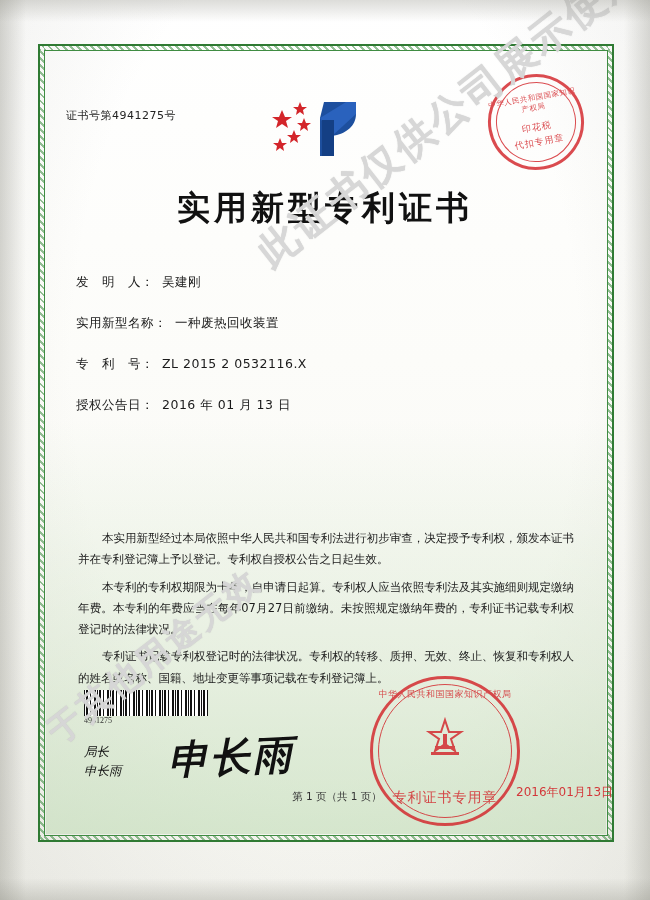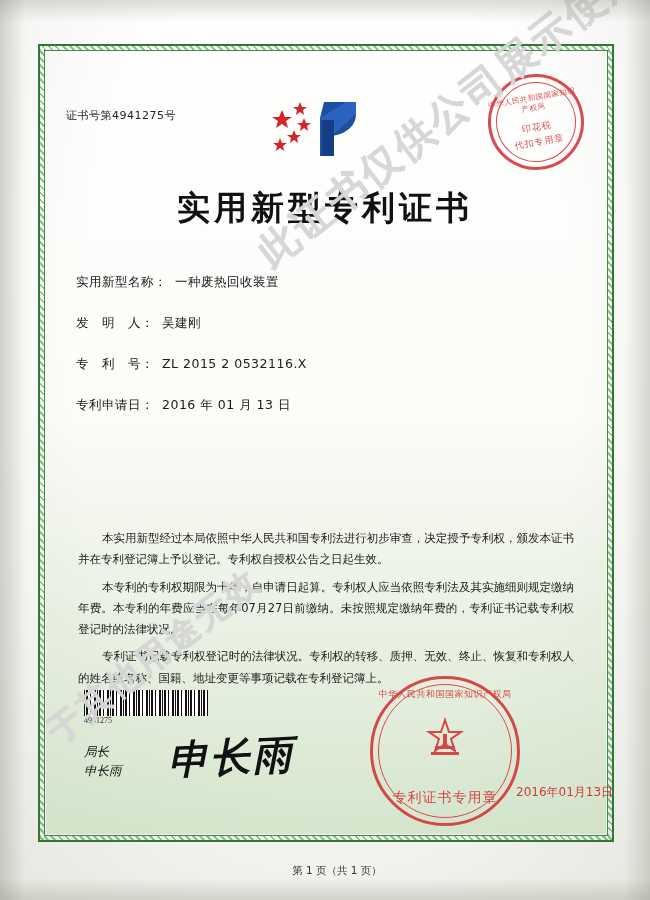--- a/index.html
+++ b/index.html
@@ -269,21 +269,21 @@
     font-size: 12px;
     color: #d3252a;
     white-space: nowrap;
     opacity: 0.9;
     text-align: center;
   }
 
   .page-footer {
     position: absolute;
     left: 0; right: 0;
-    top: 864px;
+    top: 790px;
     text-align: center;
     font-size: 10.5px;
     color: #333;
     margin-left: 24px;
   }
 
   
   .watermark {
     position: absolute;
     left: 0; top: 0;
@@ -342,33 +342,33 @@
         <polygon points="34,34 36,39 41,39 37,42 38,47 34,44 30,47 31,42 27,39 32,39"></polygon>
         <polygon points="20,42 22,47 27,47 23,50 24,55 20,52 16,55 17,50 13,47 18,47"></polygon>
       </g>
     </svg>
   </div>
 
   <div class="title">实用新型专利证书</div>
 
   <div class="fields">
     <div class="field-row">
+      <span class="field-label">发　明　人：</span>
+      <span class="field-value">吴建刚</span>
+    </div>
+    <div class="field-row">
       <span class="field-label">实用新型名称：</span>
       <span class="field-value">一种废热回收装置</span>
-    </div>
-    <div class="field-row">
-      <span class="field-label">发　明　人：</span>
-      <span class="field-value">吴建刚</span>
     </div>
     <div class="field-row">
       <span class="field-label">专　利　号：</span>
       <span class="field-value">ZL 2015 2 0532116.X</span>
     </div>
     <div class="field-row">
-      <span class="field-label">专利申请日：</span>
+      <span class="field-label">授权公告日：</span>
       <span class="field-value">2016 年 01 月 13 日</span>
     </div>
   </div>
 
   <div class="body-text">
     <p>本实用新型经过本局依照中华人民共和国专利法进行初步审查，决定授予专利权，颁发本证书并在专利登记簿上予以登记。专利权自授权公告之日起生效。</p>
     <p>本专利的专利权期限为十年，自申请日起算。专利权人应当依照专利法及其实施细则规定缴纳年费。本专利的年费应当在每年07月27日前缴纳。未按照规定缴纳年费的，专利证书记载专利权登记时的法律状况。</p>
     <p>专利证书记载专利权登记时的法律状况。专利权的转移、质押、无效、终止、恢复和专利权人的姓名或名称、国籍、地址变更等事项记载在专利登记簿上。</p>
   </div>
 

